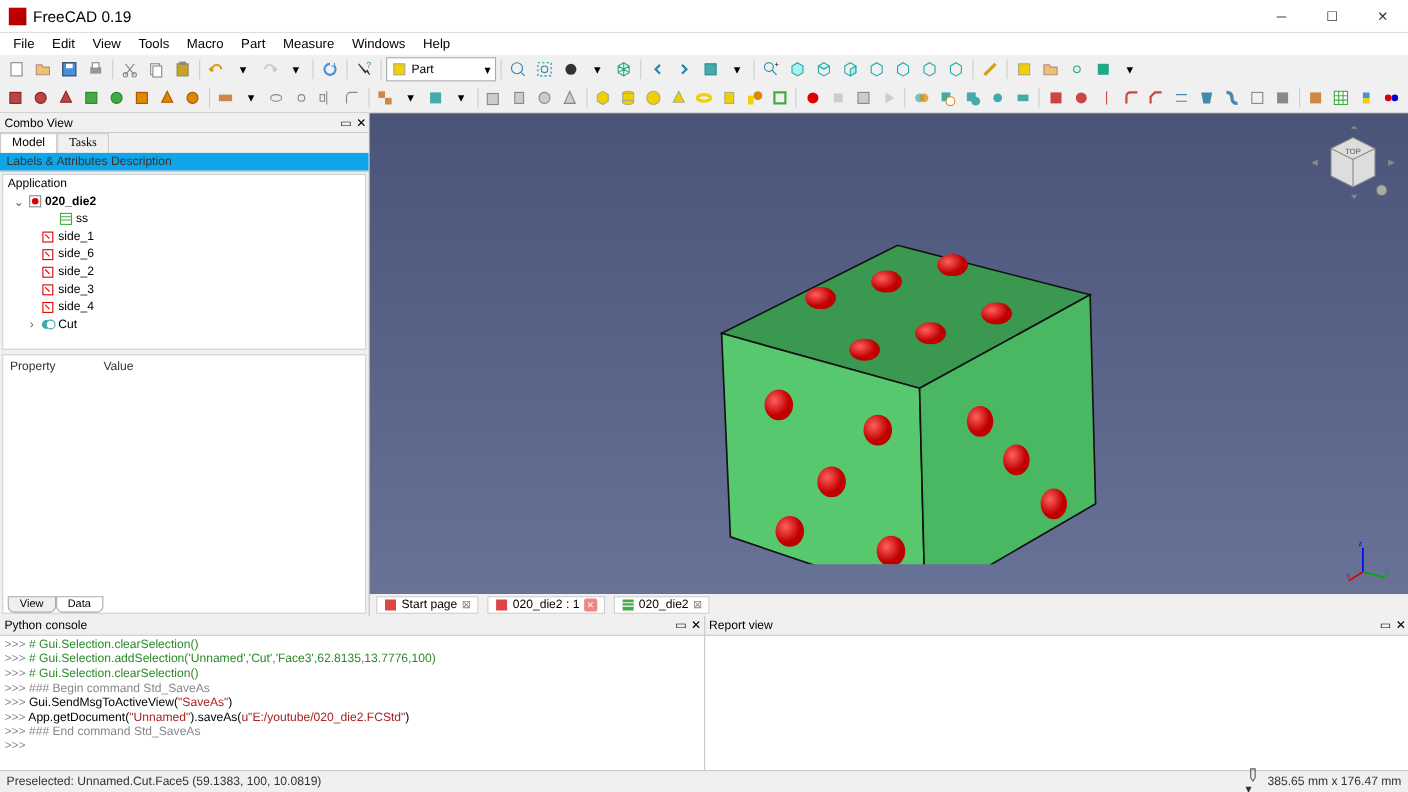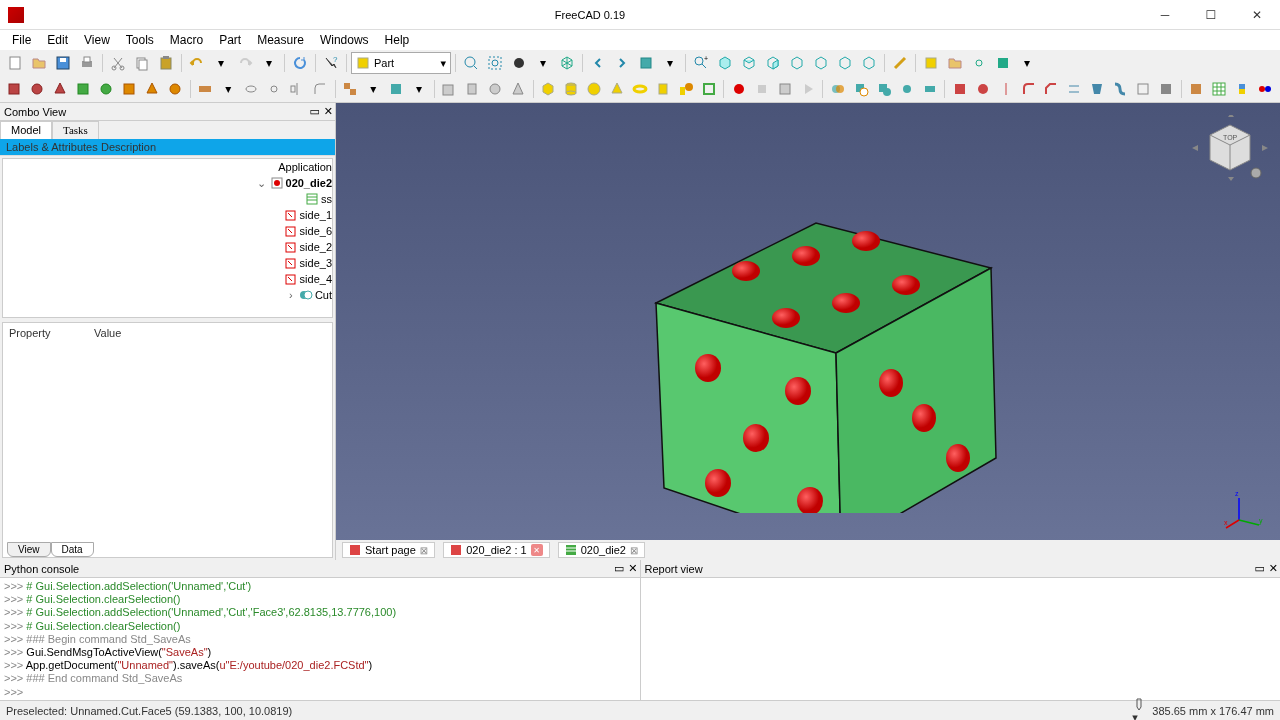--- a/index.html
+++ b/index.html
@@ -1,39 +1,39 @@
 <!DOCTYPE html>
 <html><head>
 <meta charset="utf-8">
 <style>
 * { margin: 0; padding: 0; box-sizing: border-box; font-family: 'Segoe UI', Tahoma, sans-serif; }
 body { width: 1280px; height: 720px; background: #f0f0f0; overflow: hidden; font-size: 12px; display: flex; flex-direction: column; }
 .titlebar { height: 30px; background: #fff; display: flex; align-items: center; padding: 0 8px; border-bottom: 1px solid #ddd; }
 .titlebar-icon { width: 16px; height: 16px; background: linear-gradient(135deg, #c00, #a00); margin-right: 6px; }
-.titlebar-title { flex: 1; font-size: 11px; color: #000; text-align: center; }
+.titlebar-title { flex: 1; font-size: 14px; color: #000; }
 .titlebar-buttons { display: flex; gap: 16px; }
 .winbtn { width: 30px; height: 24px; display: flex; align-items: center; justify-content: center; color: #333; cursor: pointer; }
 .menubar { height: 20px; background: #fff; display: flex; align-items: center; padding: 0 4px; font-size: 12px; color: #000; }
 .menu-item { padding: 2px 8px; cursor: pointer; }
 .toolbars { background: #f0f0f0; border-bottom: 1px solid #ccc; }
 .toolbar-row { height: 26px; display: flex; align-items: center; padding: 2px 4px; gap: 2px; }
 .tbbtn { width: 22px; height: 22px; display: flex; align-items: center; justify-content: center; cursor: pointer; border-radius: 2px; }
 .tbsep { width: 1px; height: 18px; background: #ccc; margin: 0 2px; }
 .wb-select { height: 22px; width: 100px; font-size: 11px; border: 1px solid #aaa; background: #fff; display: flex; align-items: center; padding: 0 4px; }
 .main-area { flex: 1; display: flex; min-height: 0; }
 .left-panel { width: 336px; display: flex; flex-direction: column; border-right: 1px solid #ccc; background: #f0f0f0; }
 .panel-header { height: 18px; background: #f0f0f0; border-bottom: 1px solid #ccc; display: flex; align-items: center; padding: 0 4px; font-size: 11px; position: relative; }
 .panel-header-btns { position: absolute; right: 2px; display: flex; gap: 4px; }
 .tabs { display: flex; font-size: 11px; background: #f0f0f0; height: 18px; }
 .tab { padding: 2px 10px; border: 1px solid #ccc; border-bottom: none; background: #fff; cursor: pointer; }
 .tab.inactive { background: #f0f0f0; font-family: Liberation Serif, serif; }
 .tree-header { display: flex; padding: 2px 6px; font-size: 11px; color: #333; border-bottom: 1px solid #ddd; background: #0ea5e9; }
 .tree-col1 { width: 95px; }
 .tree { flex: 0 0 160px; background: #fff; overflow: auto; border: 1px solid #ccc; margin: 2px; font-size: 11px; }
-.tree-item { display: flex; align-items: center; height: 16px; padding-left: 4px; white-space: nowrap; justify-content: flex-end; }
+.tree-item { display: flex; align-items: center; height: 16px; padding-left: 4px; white-space: nowrap; }
 .tree-exp { width: 12px; text-align: center; color: #666; cursor: pointer; }
 .tree-icon { width: 14px; height: 14px; margin: 0 2px; }
 .prop-panel { flex: 1; background: #fff; border: 1px solid #ccc; margin: 2px; position: relative; }
 .prop-header { display: flex; padding: 4px 6px; font-size: 11px; color: #333; }
 .prop-col1 { width: 85px; }
 .bottom-tabs { position: absolute; bottom: 0; left: 4px; display: flex; font-size: 10px; }
 .bottom-tab { padding: 1px 10px; border: 1px solid #aaa; background: #f0f0f0; cursor: pointer; border-radius: 0 0 6px 6px; }
 .bottom-tab.active { background: #fff; }
 .viewport { flex: 1; background: linear-gradient(180deg, #4a5478 0%, #5a6488 50%, #6a7498 100%); position: relative; display: flex; flex-direction: column; }
 .view3d { flex: 1; position: relative; }
@@ -728,21 +728,20 @@
 <div class="bottom-panels">
   <div class="console-panel">
     <div class="panel-header">
       <span>Python console</span>
       <div class="panel-header-btns">
         <span>▭</span>
         <span>✕</span>
       </div>
     </div>
     <div class="console-content" id="console-lines">
-        <div><span class="prompt">&gt;&gt;&gt; </span><span class="comment"># Gui.Selection.addSelection('Unnamed','Cut')</span></div>
         <div><span class="prompt">&gt;&gt;&gt; </span><span class="comment"># Gui.Selection.clearSelection()</span></div>
         <div><span class="prompt">&gt;&gt;&gt; </span><span class="comment"># Gui.Selection.addSelection('Unnamed','Cut','Face3',62.8135,13.7776,100)</span></div>
         <div><span class="prompt">&gt;&gt;&gt; </span><span class="comment"># Gui.Selection.clearSelection()</span></div>
         <div><span class="prompt">&gt;&gt;&gt; </span><span class="hash">### Begin command Std_SaveAs</span></div>
         <div><span class="prompt">&gt;&gt;&gt; </span><span>Gui.SendMsgToActiveView(<span class="string">"SaveAs"</span>)</span></div>
         <div><span class="prompt">&gt;&gt;&gt; </span><span>App.getDocument(<span class="string">"Unnamed"</span>).saveAs(<span class="string">u"E:/youtube/020_die2.FCStd"</span>)</span></div>
         <div><span class="prompt">&gt;&gt;&gt; </span><span class="hash">### End command Std_SaveAs</span></div>
         <div><span class="prompt">&gt;&gt;&gt; </span></div>
       </div>
   </div>

